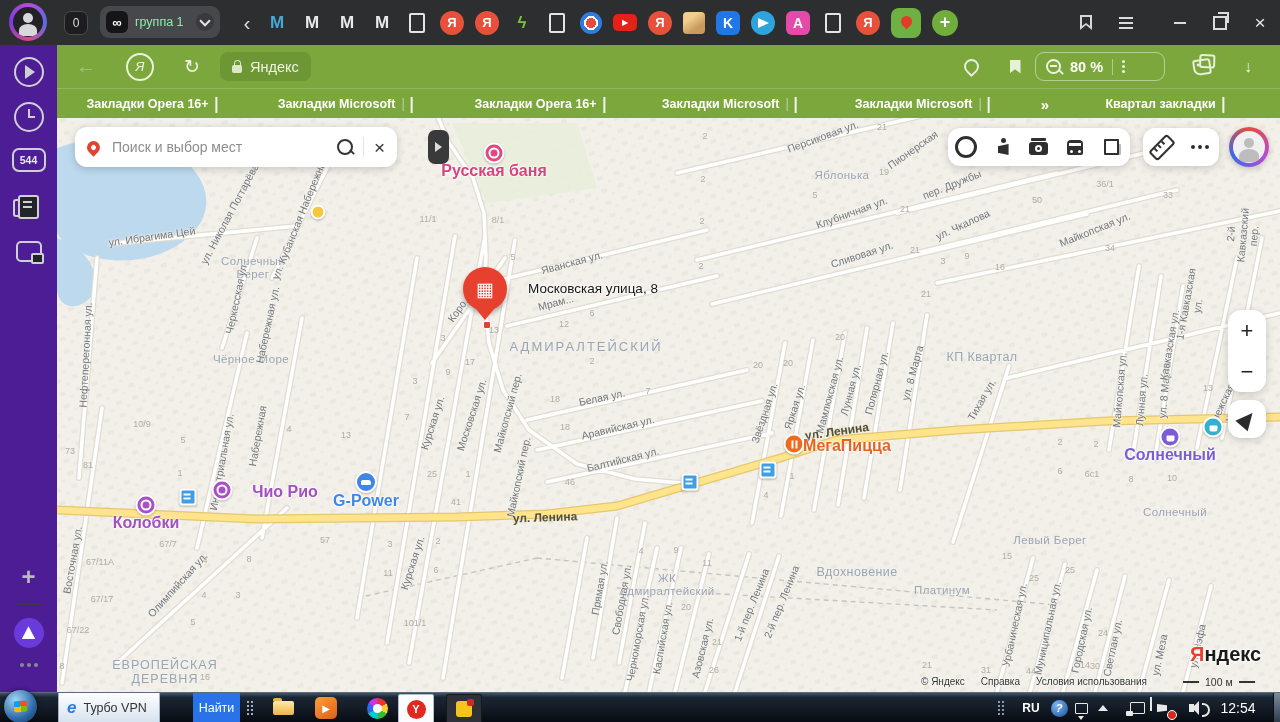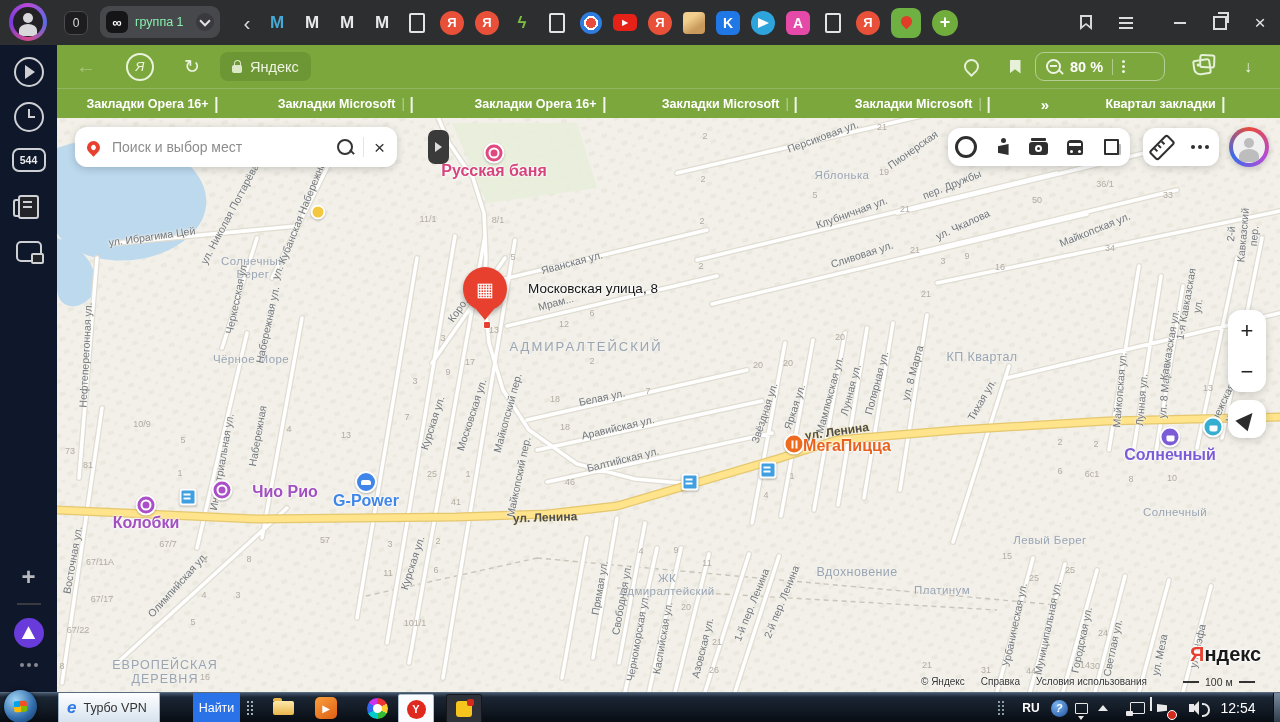--- a/index.html
+++ b/index.html
@@ -46,21 +46,21 @@
   .bmflag{width:12px;height:15px;background:#d8d8d8;clip-path:polygon(0 0,100% 0,100% 100%,50% 66%,0 100%);position:relative}
   .bmflag::after{content:'';position:absolute;left:2px;top:2px;width:8px;height:9px;background:#2d2e30;
     clip-path:polygon(0 0,100% 0,100% 100%,50% 66%,0 100%)}
   .hbars{width:14px;height:2px;background:#dcdcdc;box-shadow:0 -5px #dcdcdc,0 5px #dcdcdc}
   .minb{width:12px;height:2px;background:#dcdcdc}
   .resb{width:10px;height:10px;border:2px solid #dcdcdc;position:relative}
   .resb::before{content:'';position:absolute;left:3px;top:-6px;width:9px;height:9px;border:2px solid #dcdcdc;border-left:0;border-bottom:0}
   .closeb{font-size:19px;color:#e4e4e4}
 
   
-  .sidebar{position:absolute;left:0;top:45px;width:57px;height:647px;background:#0f172a;z-index:35}
+  .sidebar{position:absolute;left:0;top:45px;width:57px;height:647px;background:#4c1d95;z-index:35}
   .sico{position:absolute;left:0;width:57px;display:flex;align-items:center;justify-content:center}
   .s-play{width:26px;height:26px;border:2px solid #cfd0d4;border-radius:50%;position:relative}
   .s-play::after{content:'';position:absolute;left:9px;top:6px;border-left:10px solid #cfd0d4;
     border-top:7px solid transparent;border-bottom:7px solid transparent}
   .s-clock{width:26px;height:26px;border:2px solid #cfd0d4;border-radius:50%;position:relative}
   .s-clock::after{content:'';position:absolute;left:12px;top:5px;width:2px;height:9px;background:#cfd0d4}
   .s-clock::before{content:'';position:absolute;left:12px;top:12px;width:7px;height:2px;background:#cfd0d4}
   .s-badge{min-width:26px;height:20px;border:2px solid #cfd0d4;border-radius:7px;color:#eaeaec;
     font-size:10.5px;font-weight:bold;display:flex;align-items:center;justify-content:center;padding:0 2px}
   .s-news{width:17px;height:20px;border:2px solid #cfd0d4;border-radius:3px;position:relative;background:#232427}

